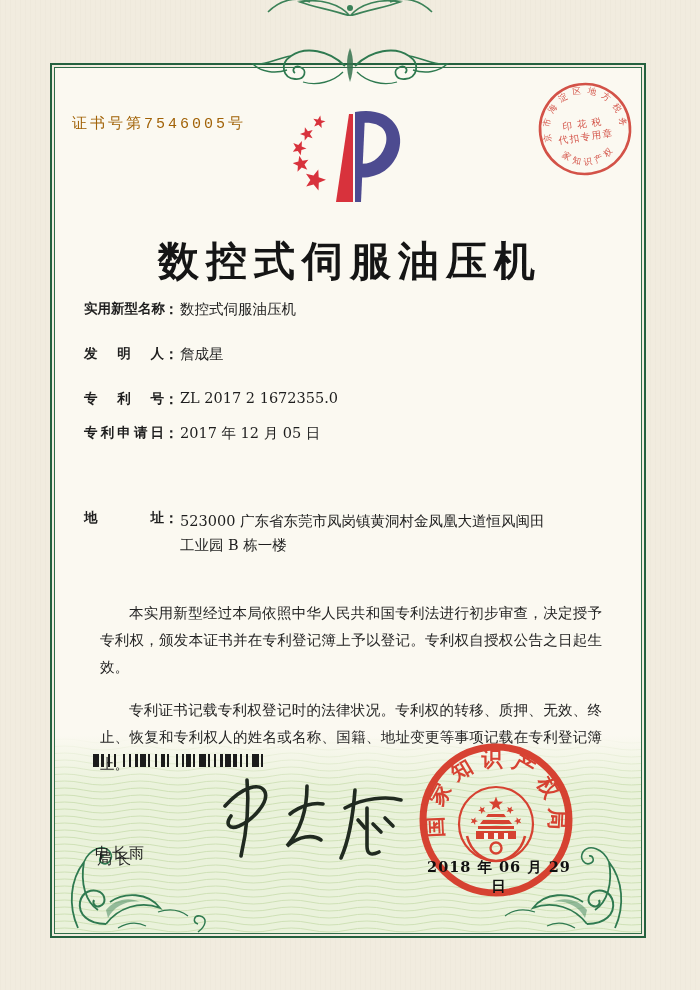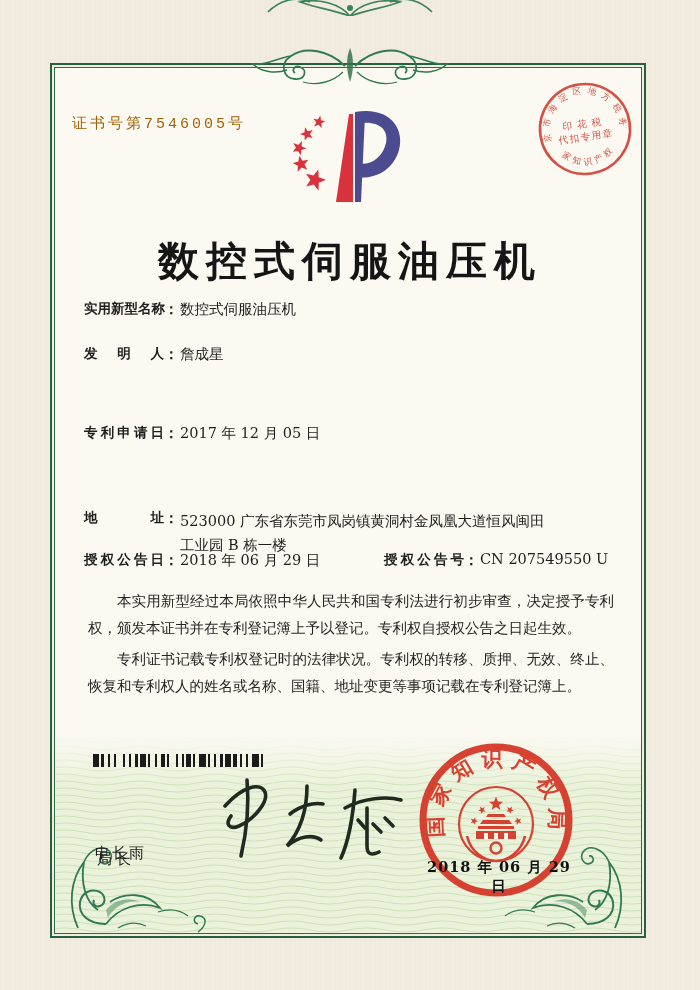--- a/index.html
+++ b/index.html
@@ -23,21 +23,21 @@
   .row .flabel{display:inline-block;width:80px;font-size:13.5px;font-weight:600;
          text-align:justify;text-align-last:justify;vertical-align:top;}
   .row .colon{display:inline-block;width:14px;font-weight:600;vertical-align:top;}
   .row .fvalue{display:inline-block;margin-left:2px;font-weight:500;vertical-align:top;}
   .row.wrap{white-space:normal;}
   .row.wrap .fvalue{width:376px;line-height:24px;}
   .r1{top:300px}.r2{top:345px}.r3{top:390px}.r4{top:424px}.r5{top:467px}.r6{top:509px}
   .r7{top:551px}.cell2{position:absolute;left:300px;top:0;white-space:nowrap;}
   .paras{left:84px;top:584px;width:534px;font-size:14.5px;line-height:27px;
          text-align:justify;color:#242424;}
-  .paras p{margin:4px;text-indent:2em;}
+  .paras p{margin:16px;text-indent:2em;}
   
   .barcode{left:93px;top:754px;width:174px;height:13px;display:flex;}
   .barcode i{display:block;height:100%;}
   .sig-title{left:97px;top:806px;font-size:15px;letter-spacing:4px;color:#1c1c1c;margin-top:44px;}
   .sig-name{left:95px;top:844px;font-size:15px;letter-spacing:2px;color:#1c1c1c;}
   .seal-date{left:424px;top:858px;width:150px;text-align:center;font-size:14.5px;
          font-weight:700;letter-spacing:1px;color:#101010;z-index:6;}
   .footer{left:0;right:0;top:907px;text-align:center;font-size:13px;letter-spacing:1px;color:#222;}
   .tax-stamp{left:536px;top:80px;width:98px;height:98px;transform:rotate(-8deg);opacity:.9;z-index:5;}
   .seal{left:416px;top:740px;width:160px;height:160px;z-index:5;opacity:.96;}
@@ -163,31 +163,28 @@
   </svg>
 
   <div class="abs title">数控式伺服油压机</div>
 
   <div class="abs row r1">
     <span class="flabel">实用新型名称</span><span class="colon">：</span><span class="fvalue">数控式伺服油压机</span>
   </div>
   <div class="abs row r2">
     <span class="flabel">发明人</span><span class="colon">：</span><span class="fvalue">詹成星</span>
   </div>
+  <div class="abs row r3">
+    <span class="flabel">专利号</span><span class="colon">：</span><span class="fvalue">ZL 2017 2 1672355.0</span>
+  </div>
   <div class="abs row r4">
     <span class="flabel">专利申请日</span><span class="colon">：</span><span class="fvalue">2017 年 12 月 05 日</span>
   </div>
   <div class="abs row r6 wrap">
     <span class="flabel">地址</span><span class="colon">：</span><span class="fvalue">523000 广东省东莞市凤岗镇黄洞村金凤凰大道恒风闽田工业园 B 栋一楼</span>
-  </div>
-  <div class="abs row r7">
-    <span class="flabel">授权公告日</span><span class="colon">：</span><span class="fvalue">2018 年 06 月 29 日</span>
-    <span class="cell2">
-      <span class="flabel">授权公告号</span><span class="colon">：</span><span class="fvalue">CN 207549550 U</span>
-    </span>
   </div>
 
   <div class="abs paras">
     <p>本实用新型经过本局依照中华人民共和国专利法进行初步审查，决定授予专利权，颁发本证书并在专利登记簿上予以登记。专利权自授权公告之日起生效。</p>
     <p>专利证书记载专利权登记时的法律状况。专利权的转移、质押、无效、终止、恢复和专利权人的姓名或名称、国籍、地址变更等事项记载在专利登记簿上。</p>
   </div>
 
   <div class="abs barcode" id="barcode">
       <i style="flex: 3 0 0px; background: rgb(27, 27, 27);"></i>
       <i style="flex: 1 0 0px; background: transparent;"></i>

